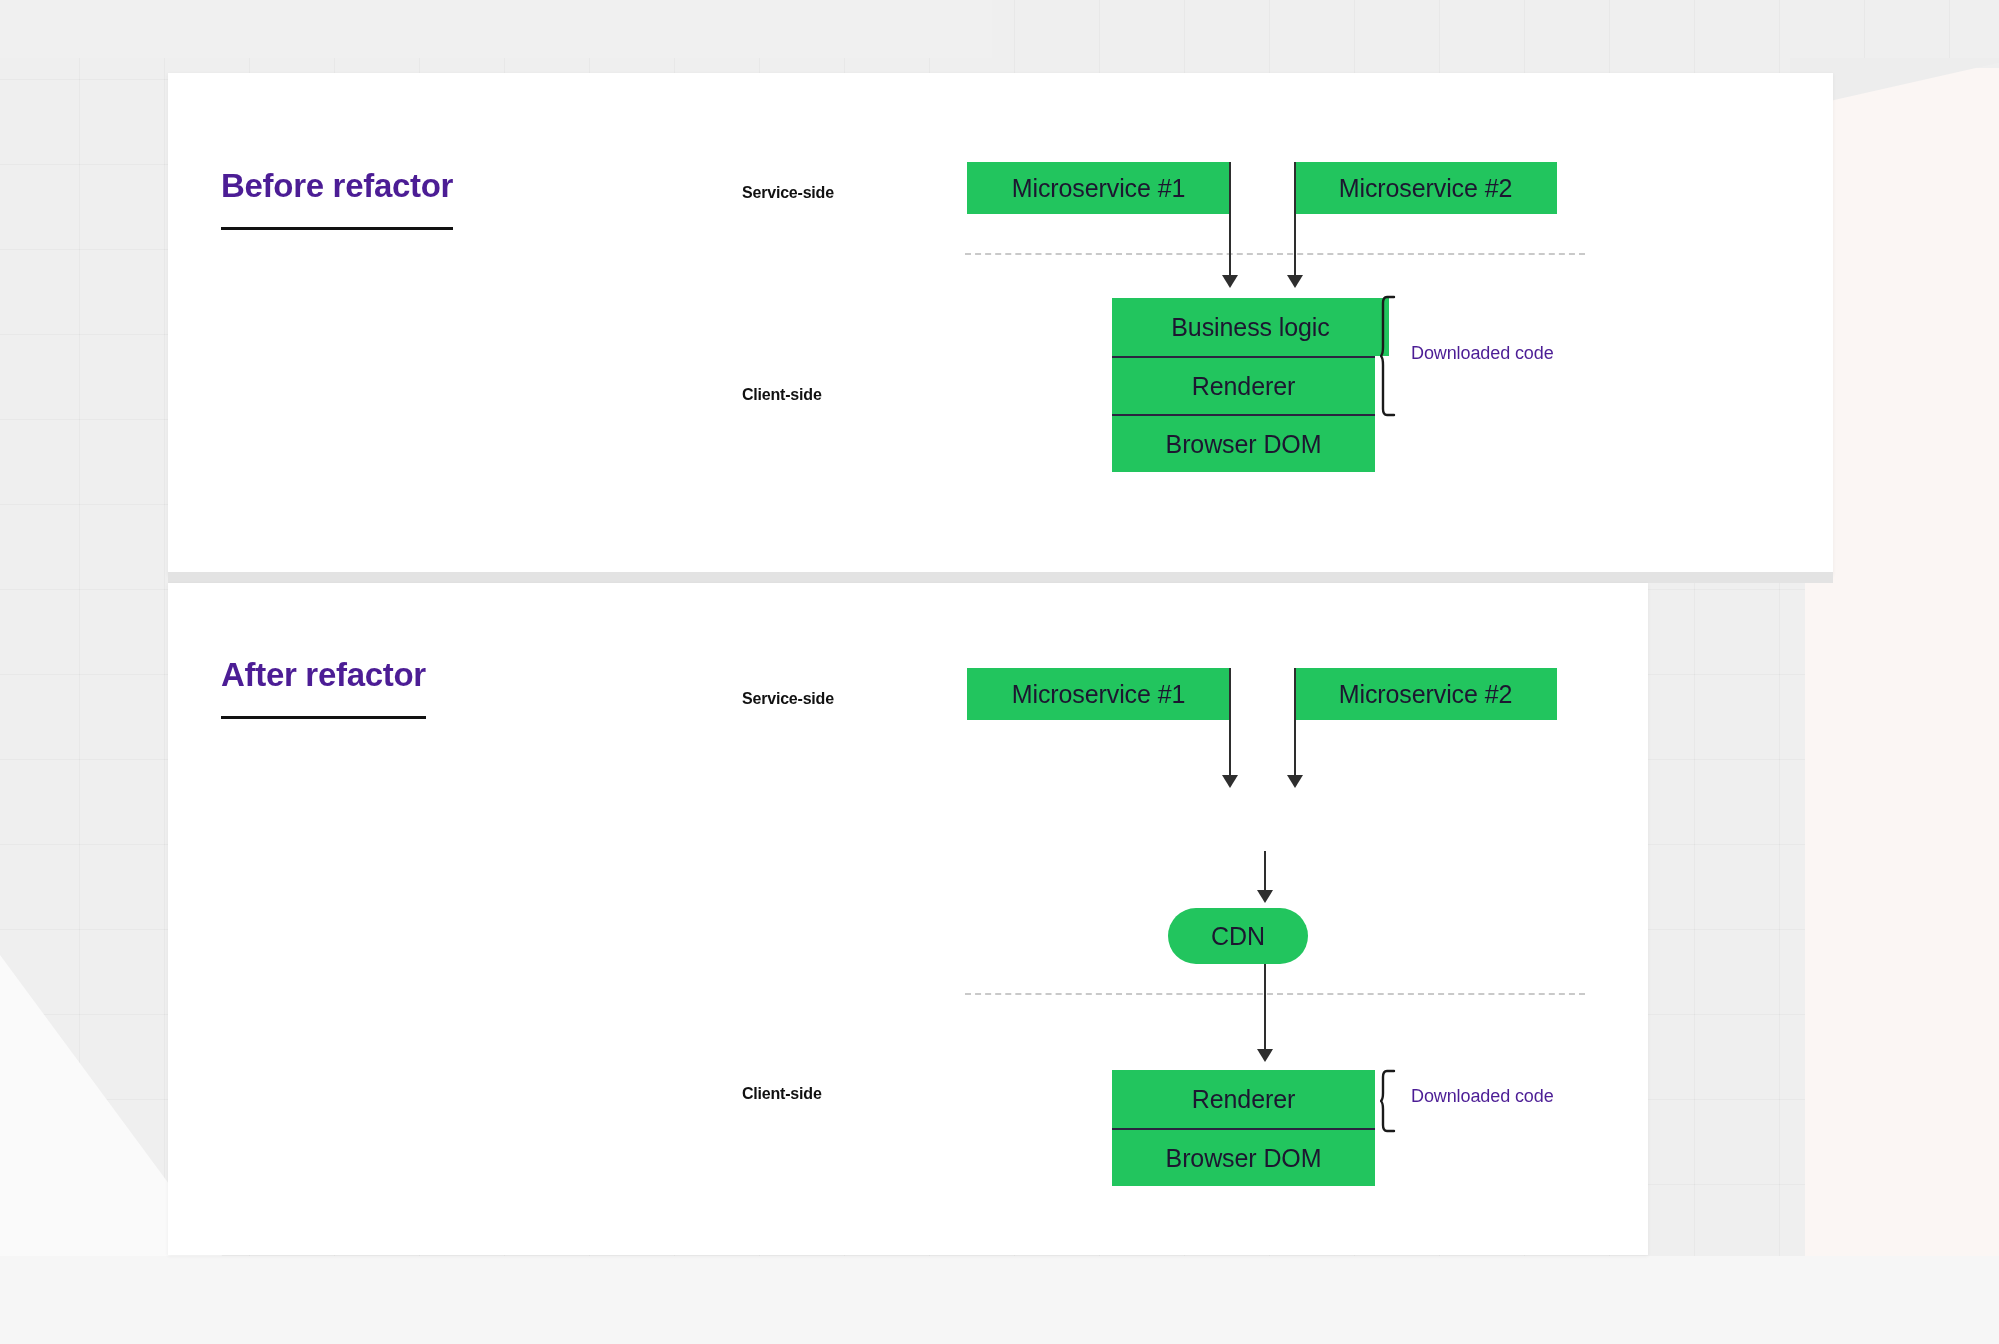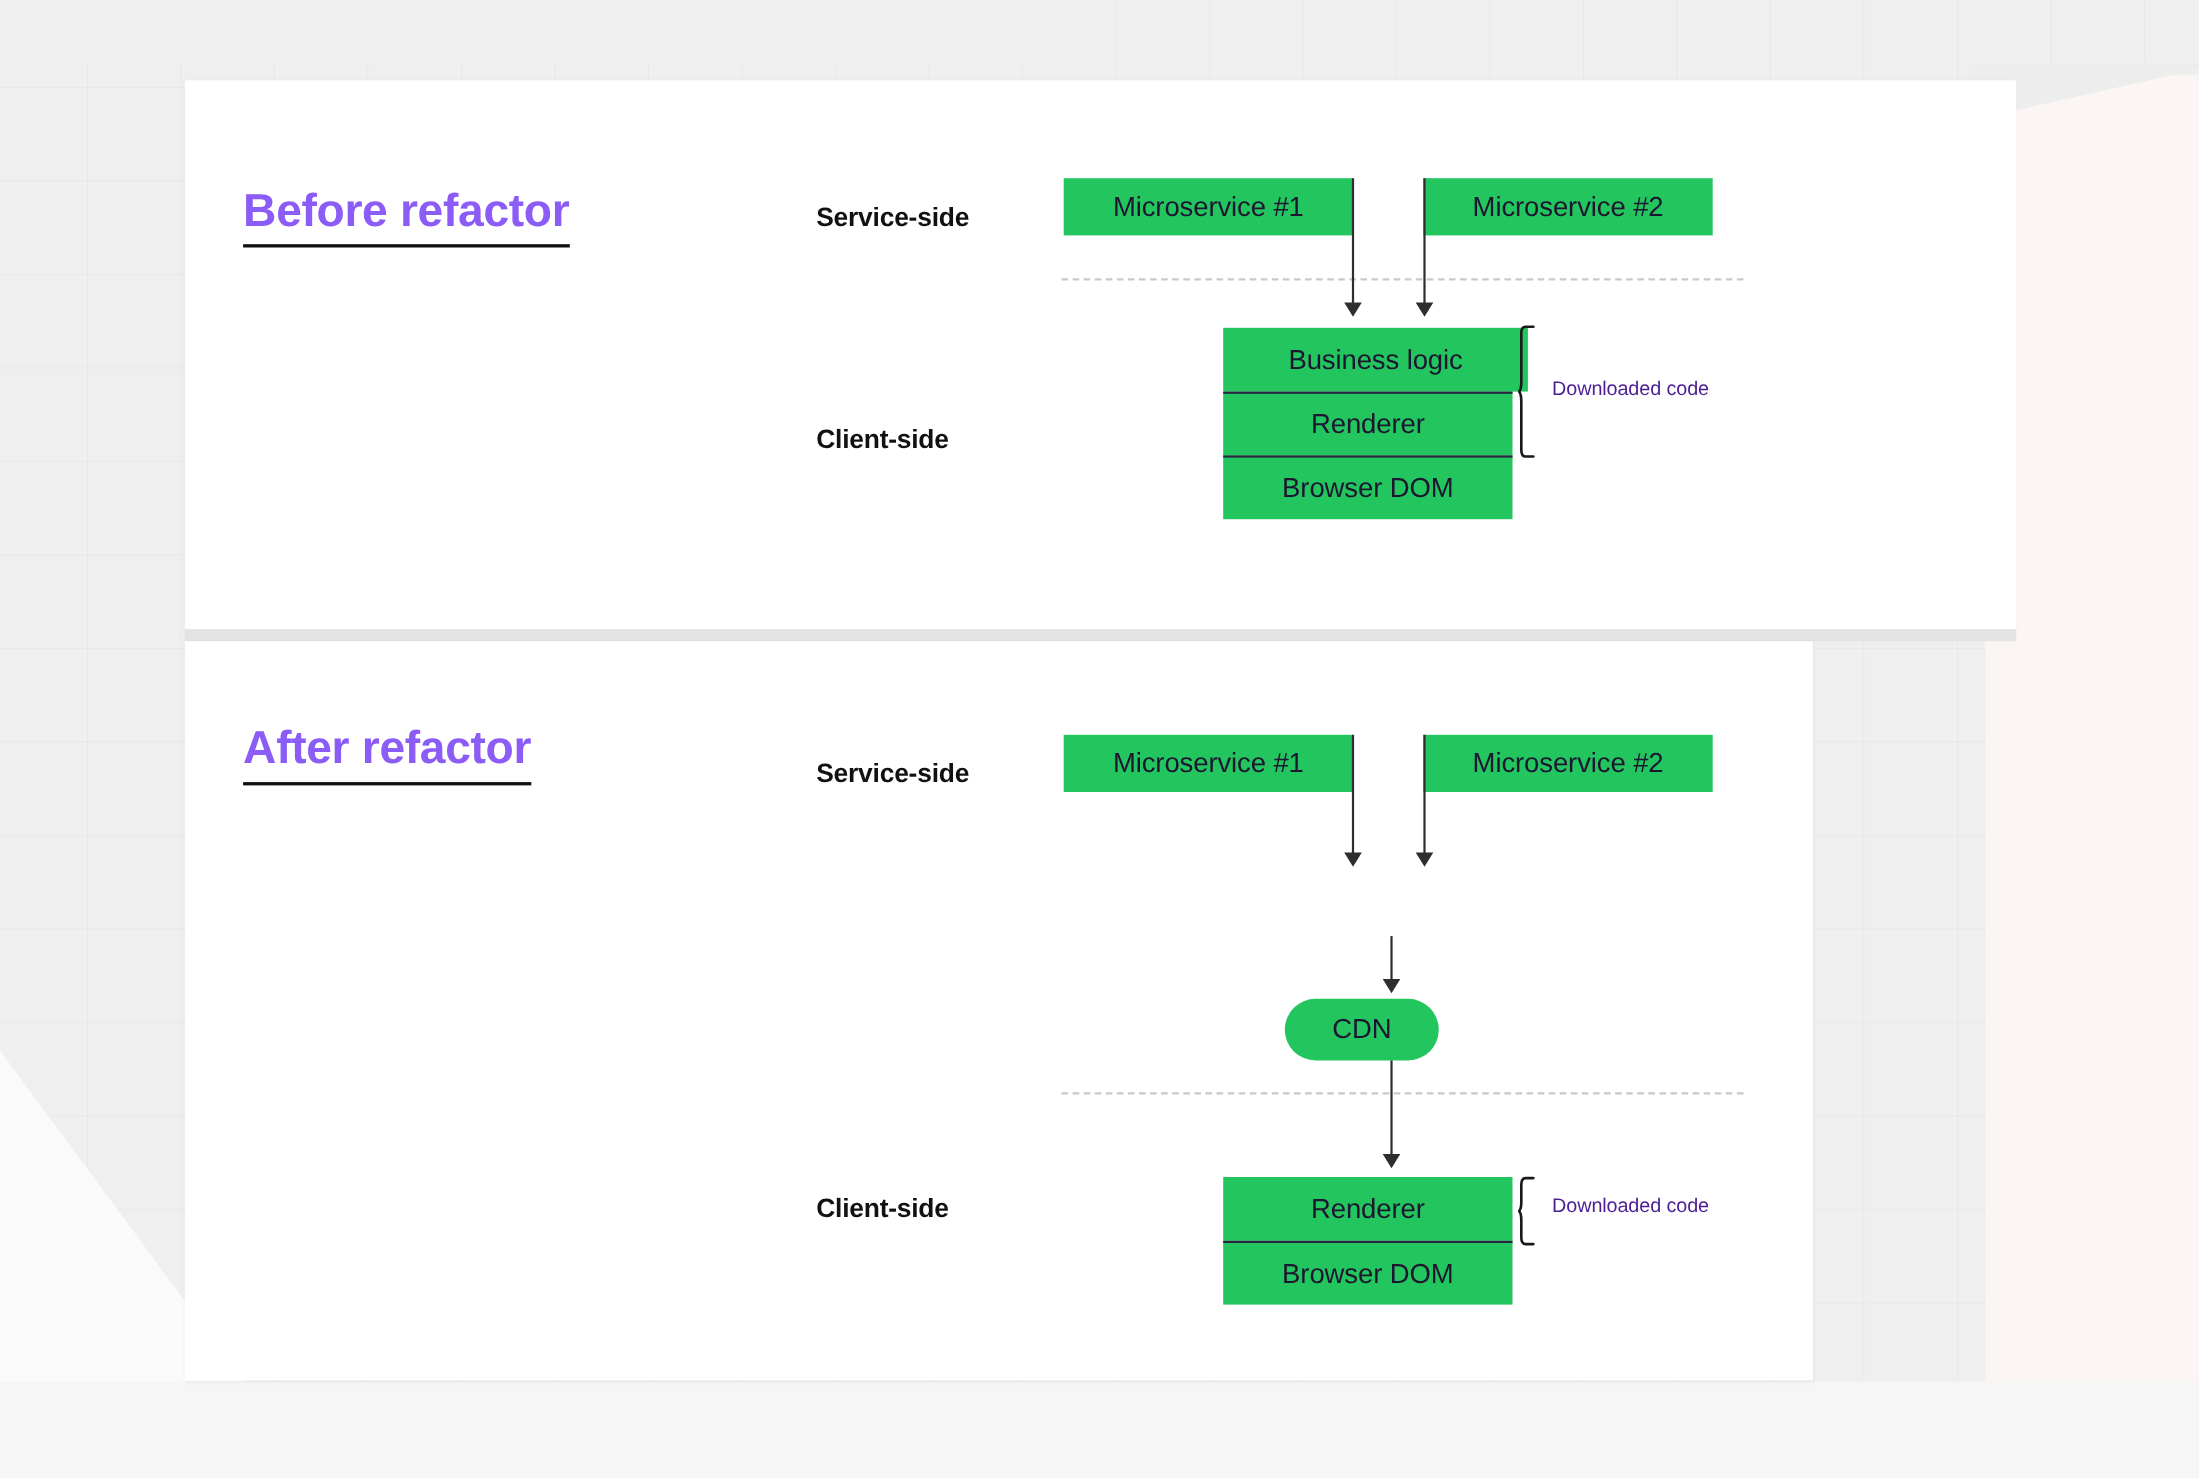--- a/index.html
+++ b/index.html
@@ -99,33 +99,33 @@
   #panel-after {
     left: 168px;
     top: 583px;
     width: 1480px;
     height: 672px;
   }
 
   
   .section-title {
     position: absolute;
-    font-size: 42px;
+    font-size: 33px;
     font-weight: bold;
-    color: #8b5cf6;
+    color: #4c1d95;
     letter-spacing: -0.3px;
     border-bottom: 3px solid #111;
-    padding-bottom: 7px;
+    padding-bottom: 22px;
     white-space: nowrap;
   }
 
   
   .side-label {
     position: absolute;
-    font-size: 24px;
+    font-size: 16px;
     font-weight: bold;
     color: #111;
     letter-spacing: -0.2px;
     white-space: nowrap;
   }
 
   
   .node {
     position: absolute;
     background: #22c55e;

